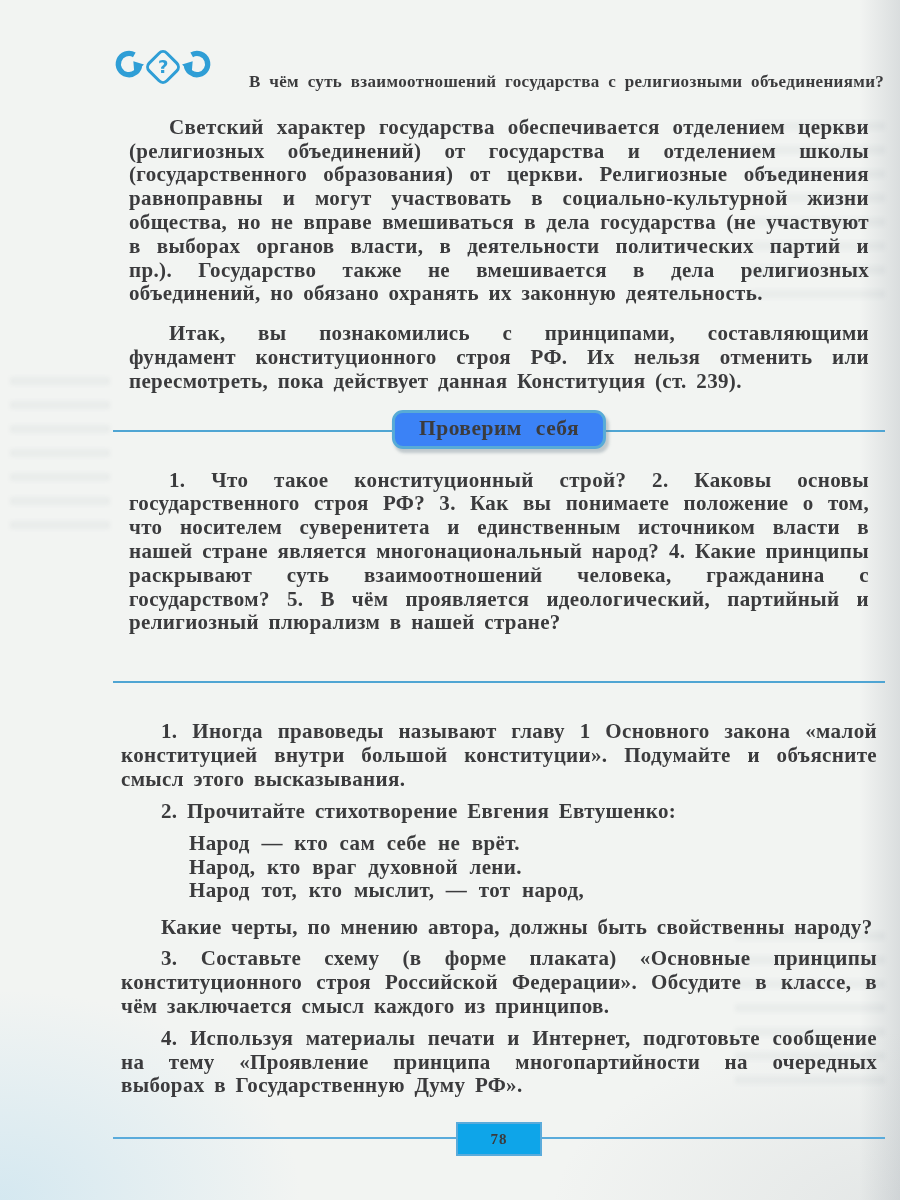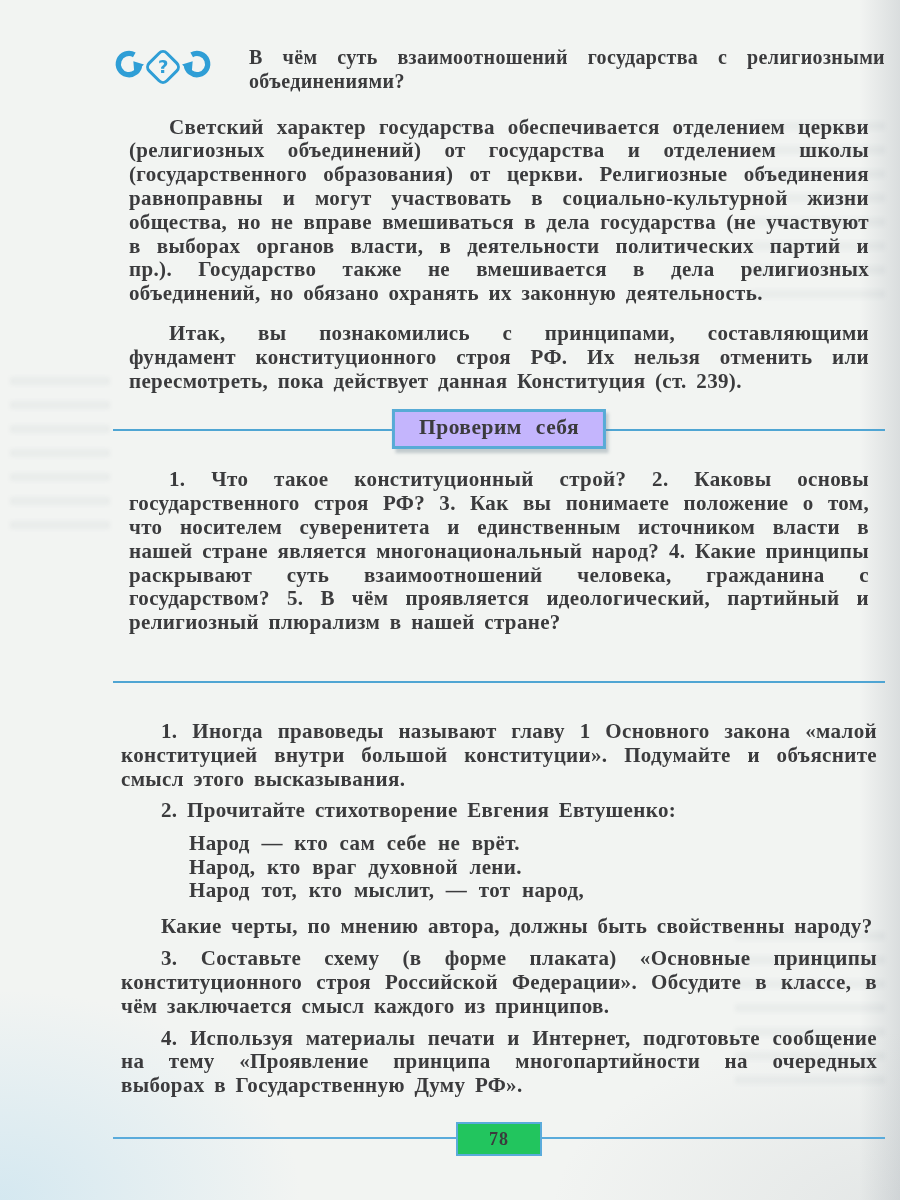--- a/index.html
+++ b/index.html
@@ -29,56 +29,56 @@
     width: 22px; height: 22px; border: 3.5px solid #2f9ed6; border-radius: 7px;
     transform: rotate(45deg); margin: 4px 5px 0 5px;
     display: flex; align-items: center; justify-content: center;
     background: transparent;
   }
   .diamond span {
     transform: rotate(-45deg);
     font-family: "DejaVu Sans", sans-serif; font-weight: bold;
     font-size: 18px; color: #2f9ed6; line-height: 1;
   }
-  .header-question { margin-left: 36px; width: 636px; font-size: 20px; }
+  .header-question { margin-left: 36px; width: 636px; font-size: 17px; margin-top: 24px; }
 
   p.para { margin: 16px; text-indent: 40px; }
 
   
   .divider { position: relative; height: 42px; margin: 14px 0 17px 0; }
   .divider .rule {
     position: absolute; left: 0; right: 0; top: 50%; margin-top: -1px;
     border-top: 2.5px solid #4fa5d3;
   }
   .divider .label {
     position: absolute; left: 50%; top: 0; transform: translateX(-50%);
-    background: #c4b5fd;
-    border: 3px solid #58abd6; border-radius: 0;
+    background: #3b82f6;
+    border: 3px solid #58abd6; border-radius: 11px;
     padding: 4px 24px 6px 24px;
     box-shadow: 3px 4px 3px rgba(100,120,135,0.35);
     font-size: 21.5px; white-space: nowrap;
     letter-spacing: 0.5px; word-spacing: 8px;
   }
 
   .tasks p { margin: 8px; text-indent: 40px; }
   .poem { margin: 9px 0 13px 76px; text-align: left; word-spacing: 6px; }
   .poem div { line-height: 23.4px; }
   .poem-question { margin-top: 13px; }
 
   
   .footer { position: absolute; left: 113px; width: 772px; top: 1122px; height: 34px; }
   .footer .rule {
     position: absolute; left: 0; right: 0; top: 15px;
     border-top: 2px solid #5aabdb;
   }
   .pagebox {
     position: absolute; left: 50%; transform: translateX(-50%); top: 0;
     width: 82px; height: 30px;
-    background: #22c55e; border: 2px solid #5aabdb;
-    text-align: center; font-size: 18px; line-height: 30px;
+    background: #0ea5e9; border: 2px solid #5aabdb;
+    text-align: center; font-size: 15px; line-height: 30px;
     letter-spacing: 1px;
   }
 
   
   .ghost {
     position: absolute; opacity: 0.06; filter: blur(2px); pointer-events: none;
     background: repeating-linear-gradient(180deg,
       transparent 0 7px, #5d6f7a 7px 15px, transparent 15px 24px);
   }
   #ghost1 { left: 750px; top: 115px; width: 135px; height: 190px; }

